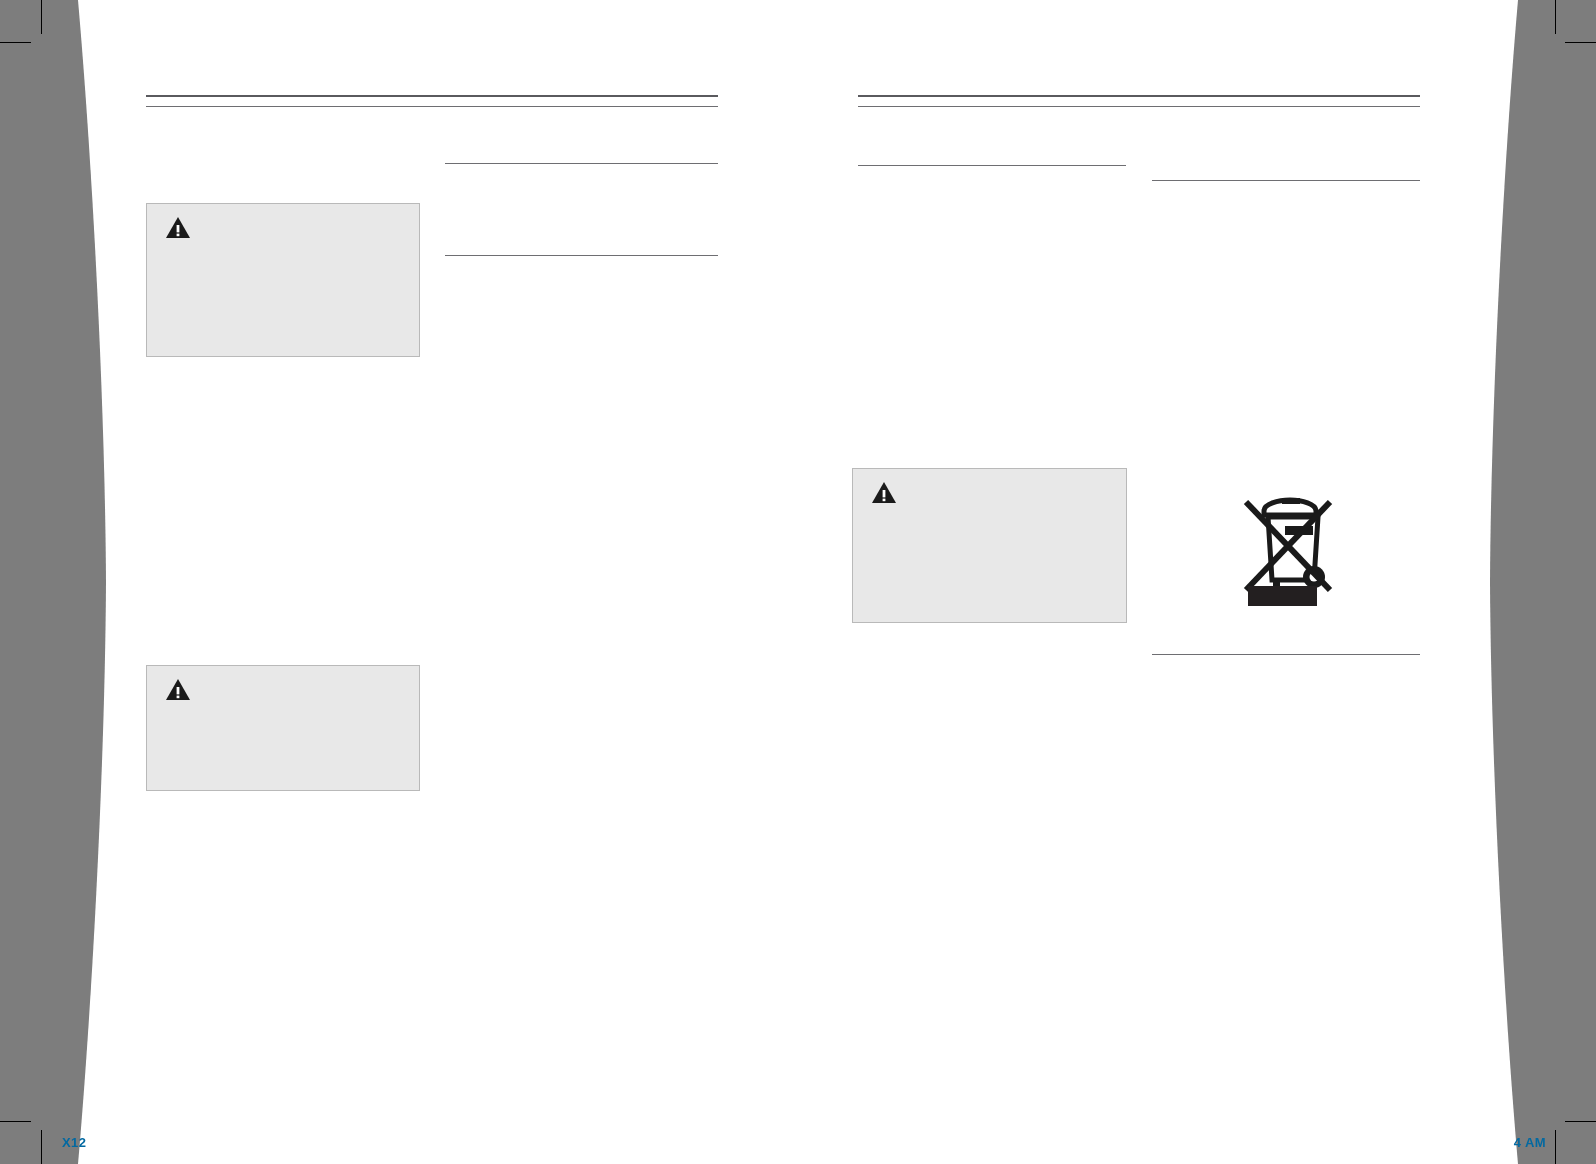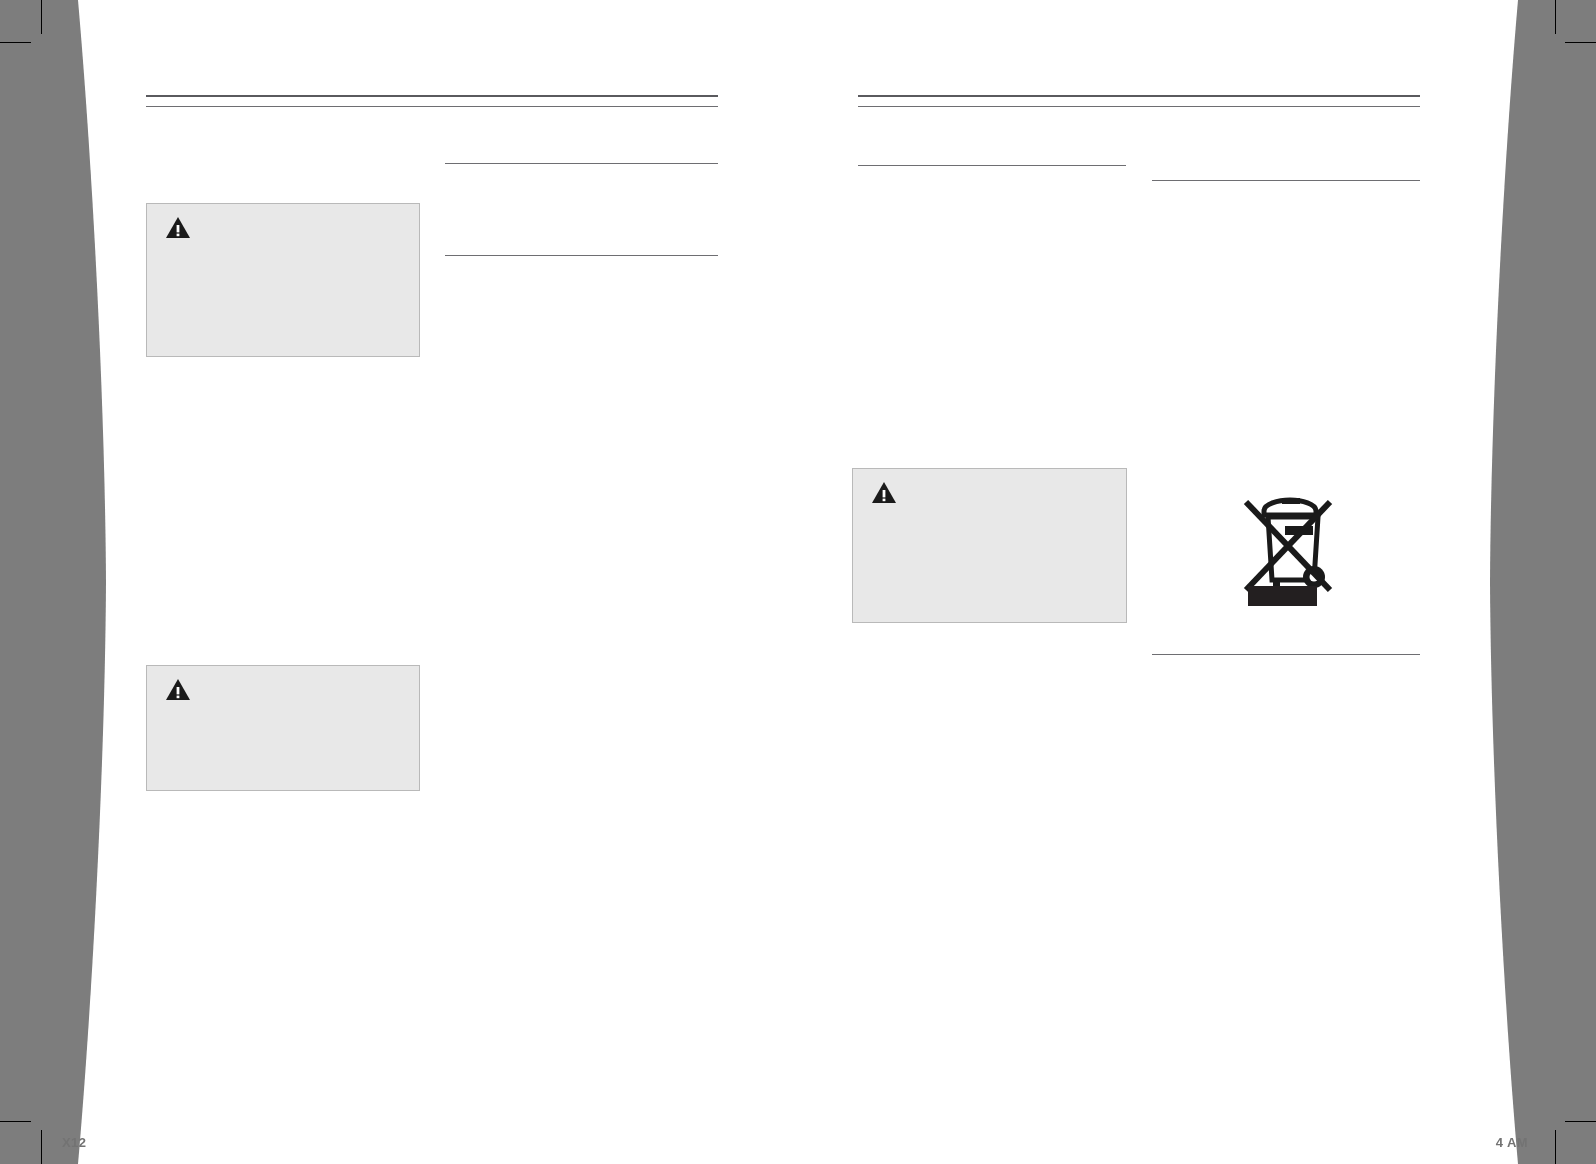--- a/index.html
+++ b/index.html
@@ -114,26 +114,26 @@
     height: 124px;
   }
   #weee-mark svg { display: block; }
 
   
   .footer-text {
     position: absolute;
     bottom: 14px;
     font-size: 13px;
     font-weight: bold;
-    color: #737373;
+    color: #0369a1;
     white-space: nowrap;
     letter-spacing: 0.4px;
   }
   #footer-left  { left: 62px; }
-  #footer-right { right: 68px; }
+  #footer-right { right: 50px; }
 </style>
 </head>
 <body>
 
 <div id="page">
 
   <div class="band" id="band-left">
     <svg width="120" height="1164" viewBox="0 0 120 1164" xmlns="http://www.w3.org/2000/svg">
       <path d="M0,0 L78,0 C92,160 105,400 106,582 C105,764 92,1004 78,1164 L0,1164 Z" fill="#7d7d7d"></path>
     </svg>

